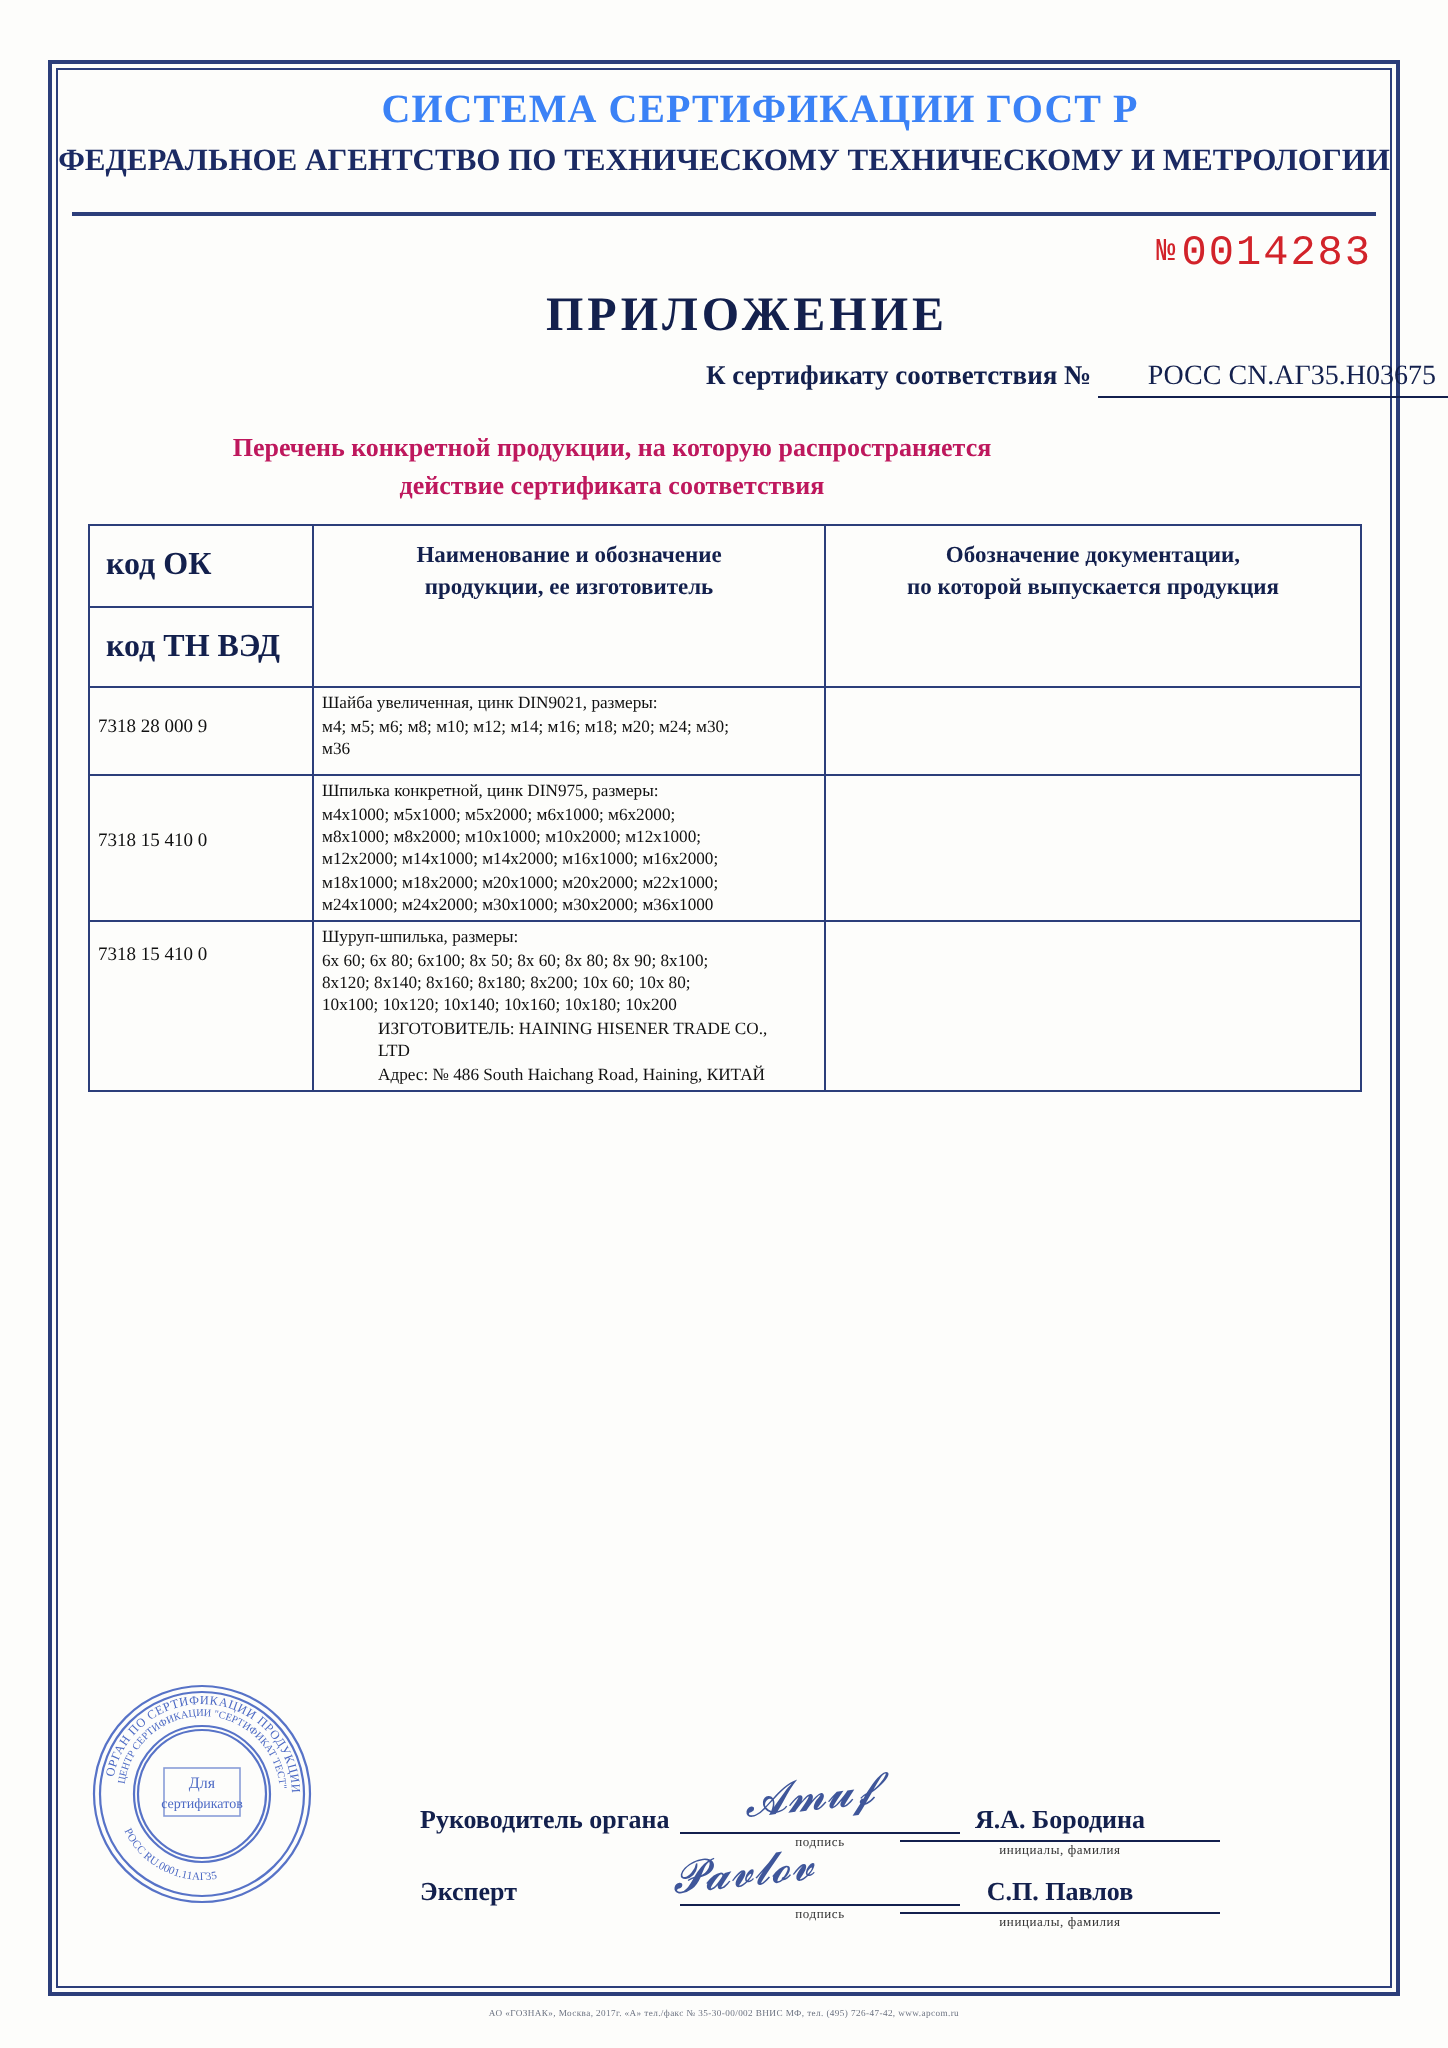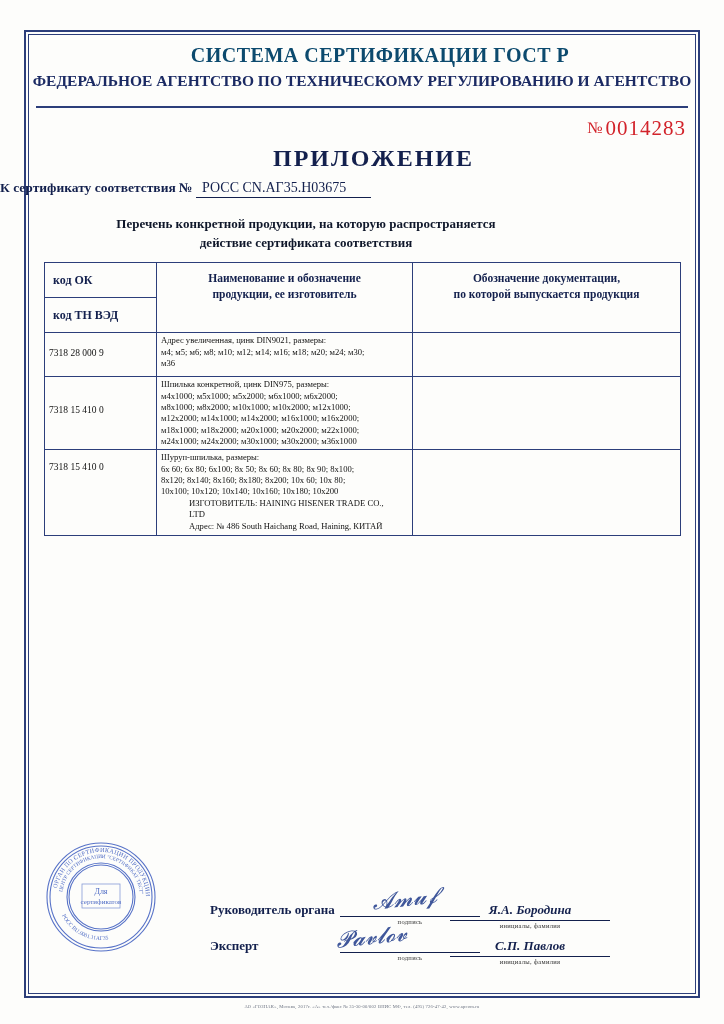--- a/index.html
+++ b/index.html
@@ -37,84 +37,84 @@
   .header-block {
     position: absolute;
     left: 28px; top: 44px;
     width: 668px;
     text-align: center;
   }
   .title-main {
     font-size: 20px;
     font-weight: bold;
     letter-spacing: 0.5px;
-    color: #0c4a6e;
+    color: #3b82f6;
     padding-left: 36px;
   }
   .title-sub {
     font-size: 15.5px;
     font-weight: bold;
     color: #1b2a63;
     margin-top: 5px;
   }
   .header-rule {
     position: absolute;
     left: 36px; top: 106px;
     width: 652px;
     border-top: 2px solid #2c3e7a;
   }
 
   .cert-number {
     position: absolute;
     right: 38px; top: 116px;
     font-size: 21px;
     color: #d2232a;
-    font-family: Liberation Serif, serif;
+    font-family: Liberation Mono, monospace;
     letter-spacing: 1px;
   }
   .cert-number .no { font-size: 16px; vertical-align: 2px; margin-right: 2px; }
 
   .doc-title {
     position: absolute;
     left: 0; top: 145px;
     width: 724px;
     text-align: center;
     font-size: 24px;
     font-weight: bold;
     letter-spacing: 2px;
     color: #13204d;
     padding-left: 23px;
   }
 
   .cert-ref {
     position: absolute;
     left: 0; top: 180px;
     width: 724px;
-    text-align: left;
+    text-align: right;
     font-size: 13.5px;
     font-weight: bold;
     color: #13204d;
   }
   .cert-ref .line {
     display: inline-block;
     border-bottom: 1px solid #13204d;
     min-width: 175px;
     padding: 0 6px 1px 6px;
     font-weight: normal;
     font-size: 14px;
   }
 
   .purpose {
     position: absolute;
     left: 0; top: 215px;
     width: 612px;
     text-align: center;
     font-size: 13px;
     font-weight: bold;
-    color: #0f172a;
+    color: #be185d;
     line-height: 1.45;
   }
 
   
   table.prod {
     position: absolute;
     left: 44px; top: 262px;
     width: 636px;
     border-collapse: collapse;
     table-layout: fixed;
@@ -135,21 +135,21 @@
   .col-ok { width: 112px; }
   .col-name { width: 256px; }
   .col-doc { width: 268px; }
 
   .th-ok {
     padding: 0 !important;
     text-align: left !important;
   }
   .th-ok .ok1, .th-ok .ok2 {
     padding: 9px 8px;
-    font-size: 12px;
+    font-size: 16px;
     font-weight: bold;
   }
   .th-ok .ok1 { border-bottom: 1px solid #2c3e7a; }
 
   td.code {
     font-size: 9.5px;
     color: #111;
     line-height: 1.5;
     padding-top: 4px;
   }
@@ -186,21 +186,20 @@
     text-align: center;
     letter-spacing: 0.3px;
   }
   .sig-name {
     position: absolute;
     font-size: 13px;
     font-weight: bold;
     color: #13204d;
     text-align: center;
     width: 160px;
-    font-style: italic;
   }
   .hand {
     position: absolute;
     font-family: "DejaVu Serif", serif;
     color: #1e3a8a;
     font-style: italic;
     transform: rotate(-6deg);
     opacity: 0.85;
   }
 
@@ -225,21 +224,21 @@
 </head>
 <body>
 
 <div class="page">
 
   <div class="frame-outer"></div>
   <div class="frame-inner"></div>
 
   <div class="header-block">
     <div class="title-main">СИСТЕМА СЕРТИФИКАЦИИ ГОСТ Р</div>
-    <div class="title-sub">ФЕДЕРАЛЬНОЕ АГЕНТСТВО ПО ТЕХНИЧЕСКОМУ РЕГУЛИРОВАНИЮ И АГЕНТСТВО</div>
+    <div class="title-sub">ФЕДЕРАЛЬНОЕ АГЕНТСТВО ПО ТЕХНИЧЕСКОМУ ТЕХНИЧЕСКОМУ И МЕТРОЛОГИИ</div>
   </div>
   <div class="header-rule"></div>
 
   <div class="cert-number">
     <span class="no">№</span><span>0014283</span>
   </div>
 
   <div class="doc-title">ПРИЛОЖЕНИЕ</div>
 
   <div class="cert-ref">
@@ -272,21 +271,21 @@
           <div>Обозначение документации,</div>
           <div>по которой выпускается продукция</div>
         </th>
       </tr>
     </thead>
     <tbody>
       <tr style="height:44px">
         <td class="code" style="padding-top:13px">
           <div>7318 28 000 9</div>
         </td>
-        <td class="body" style="white-space:pre-line">Адрес увеличенная, цинк DIN9021, размеры:
+        <td class="body" style="white-space:pre-line">Шайба увеличенная, цинк DIN9021, размеры:
 м4; м5; м6; м8; м10; м12; м14; м16; м18; м20; м24;  м30;
 м36</td>
         <td class="doccell"></td>
       </tr>
       <tr style="height:70px">
         <td class="code" style="padding-top:26px">
           <div>7318 15 410 0</div>
         </td>
         <td class="body" style="white-space:pre-line">Шпилька конкретной, цинк DIN975, размеры:
 м4х1000; м5х1000; м5х2000; м6х1000; м6х2000;

